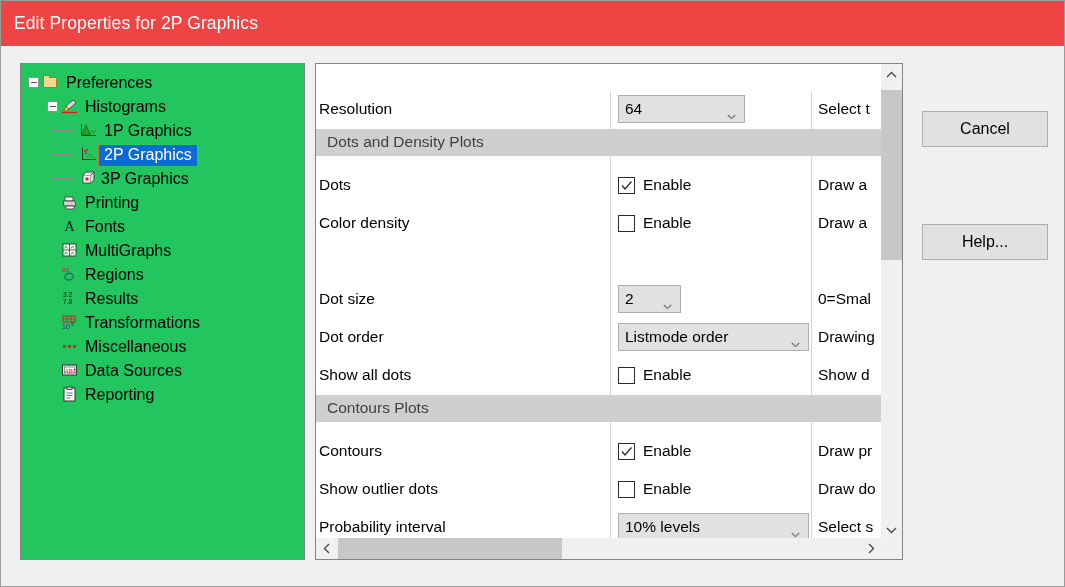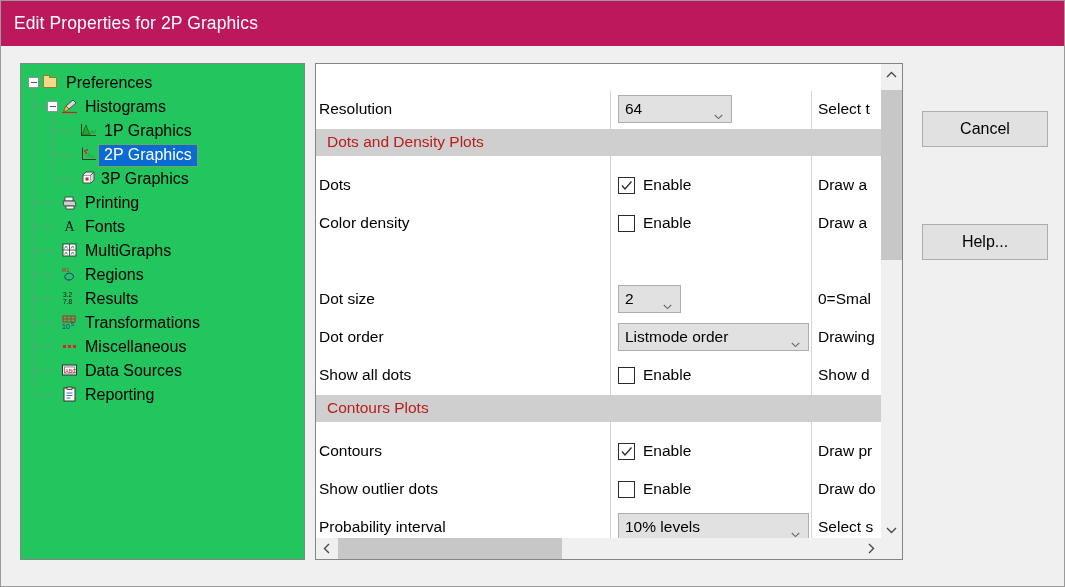--- a/index.html
+++ b/index.html
@@ -20,21 +20,21 @@
     box-sizing: border-box;
     border: 1px solid #9a9a9a;
   }
 
   
   .titlebar {
     position: absolute;
     left: 0; top: 0;
     width: 1065px;
     height: 45px;
-    background: #be185d;
+    background: #ef4444;
     box-sizing: border-box;
   }
   .titlebar-text {
     position: absolute;
     left: 13px;
     top: 12px;
     font-size: 17.5px;
     color: #ffffff;
     white-space: nowrap;
     letter-spacing: 0.1px;
@@ -214,21 +214,21 @@
     left: 0;
     width: 586px;
     height: 27px;
     background: #cfcfcf;
   }
   .section-label {
     position: absolute;
     left: 11px;
     top: 4px;
     font-size: 15.5px;
-    color: #b91c1c;
+    color: #404040;
     white-space: nowrap;
   }
 
   
   .combo {
     position: absolute;
     background: #e1e1e1;
     border: 1px solid #adadad;
     box-sizing: border-box;
     height: 28px;
@@ -522,21 +522,21 @@
   <div class="grid-panel">
     <div class="grid-inner">
 
 
       <div class="grid-body" id="grid-body">
         <div class="vline" style="left:294px;"></div>
         <div class="vline" style="left:495px;"></div>
       <div class="row" style="top: 0px;">
             <div class="row-name">Resolution</div>
             <div class="row-desc">Select t</div>
-            <div class="combo" style="left: 302px; top: 4px; width: 114px; padding-left: 47px;">
+            <div class="combo" style="left: 302px; top: 4px; width: 127px; padding-left: 47px;">
               <span class="combo-text">64</span>
               <span class="combo-arrow"><svg width="9" height="6" viewBox="0 0 9 6">
                   <path d="M0.8 1 L4.5 4.6 L8.2 1" stroke="#6b6b6b" stroke-width="1.1" fill="none"></path>
                 </svg></span>
             </div>
           </div>
           <div class="section" style="top: 38px;">
             <div class="section-label">Dots and Density Plots</div>
           </div>
           <div class="row" style="top: 76px;">

